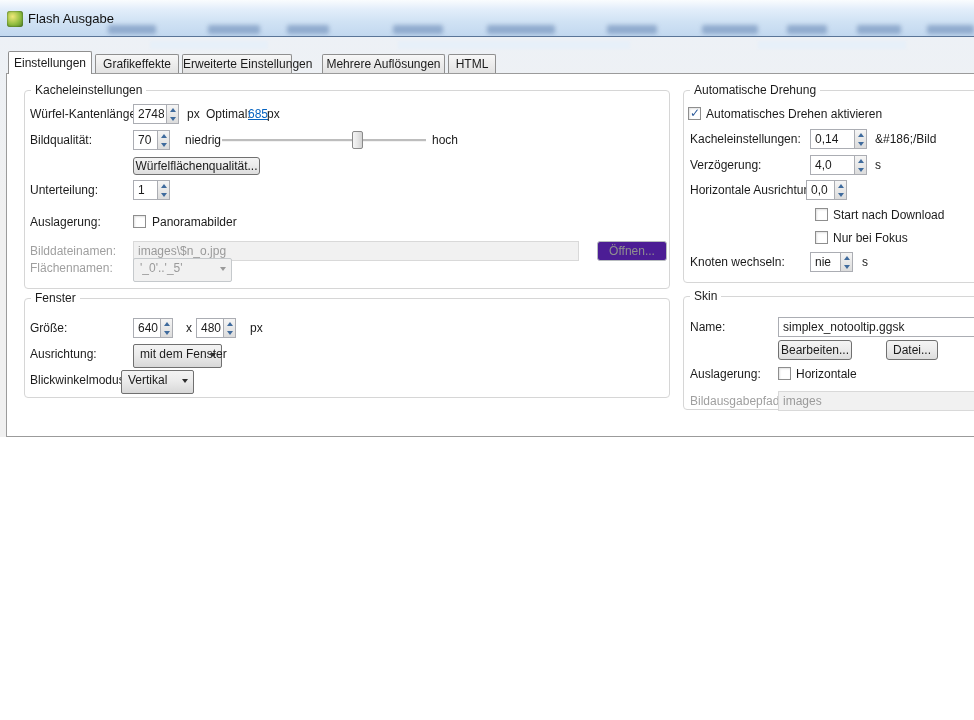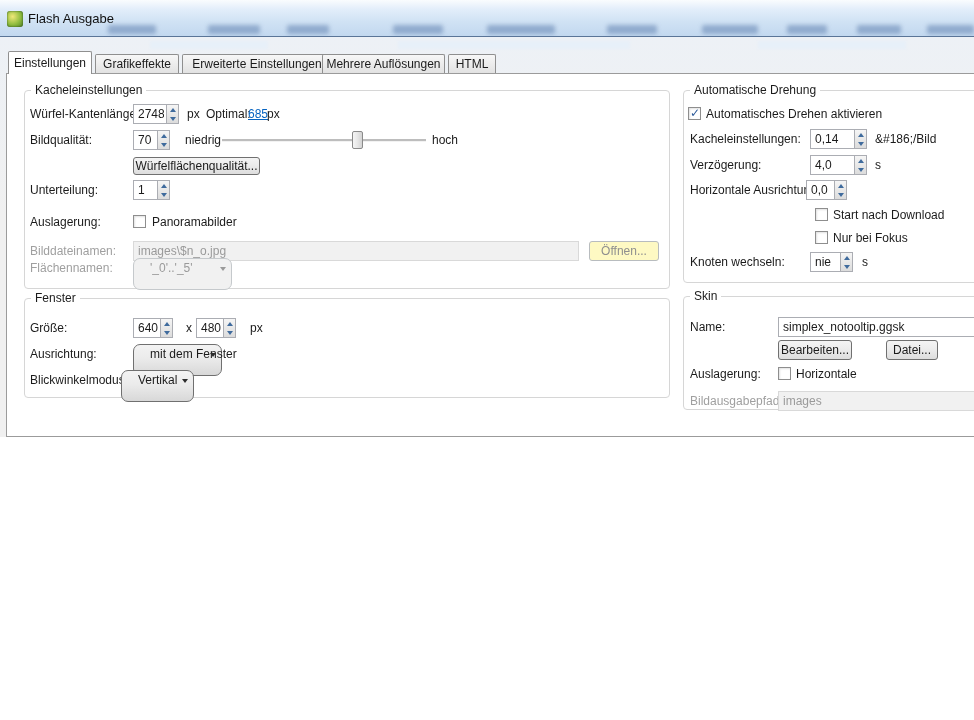--- a/index.html
+++ b/index.html
@@ -45,23 +45,23 @@
     border-bottom:4px solid #3f6b9d; }
   .sbtn.down::after { content:""; width:0; height:0; border-left:3px solid transparent; border-right:3px solid transparent;
     border-top:4px solid #3f6b9d; }
 
   .field { position:absolute; height:20px; border:1px solid #abadb3; background:#fff;
     font:12px "Liberation Sans",sans-serif; padding:0 4px; color:#1b1b1b; }
   .field.dis { background:#f1f1f1; border-color:#d9d9d9; color:#9a9a9a; }
 
   .btn { position:absolute; height:20px; border:1px solid #707070; border-radius:3px; text-align:center;
     background:linear-gradient(#f4f4f4,#ececec 45%,#dddddd); line-height:18px; white-space:nowrap; cursor:default; }
-  .btn.dis { color:#8f8f8f; border-color:#b8bcbf; background:#fef9c3; }
-
-  .combo { position:absolute; height:32px; border:1px solid #707070; border-radius:7px; padding:2px 18px 0 16px;
+  .btn.dis { color:#8f8f8f; border-color:#b8bcbf; background:#4c1d95;margin-left:8px; }
+
+  .combo { position:absolute; height:24px; border:1px solid #707070; border-radius:2px; padding:2px 18px 0 6px;
     background:linear-gradient(#f3f3f3,#ebebeb 45%,#d8d8d8); white-space:nowrap; cursor:default; }
   .combo::after { content:""; position:absolute; right:5px; top:8px; width:0; height:0;
     border-left:3.5px solid transparent; border-right:3.5px solid transparent; border-top:4px solid #2c2c2c; }
   .combo.dis { border-color:#c5c9cc; background:#f1f1f1; color:#9a9a9a; }
   .combo.dis::after { border-top-color:#9a9a9a; }
 
   .cb { position:absolute; width:13px; height:13px; background:#fff; border:1px solid #8e8e8e;
     box-shadow:inset 1px 1px 2px rgba(0,0,0,.12); }
   .cb.checked::after { content:"✓"; position:absolute; left:1px; top:-2px; font-size:12px; font-weight:bold; color:#2d5b9a; }
 
@@ -95,21 +95,21 @@
 
     <div class="dialog"></div>
     <div class="artifact" style="left:150px;width:118px;"></div>
     <div class="artifact" style="left:398px;width:232px;"></div>
     <div class="artifact" style="left:758px;width:148px;"></div>
 
     <div class="pane"></div>
 
     <div class="tab active" style="left:8px;width:84px;">Einstellungen</div>
     <div class="tab" style="left:95px;width:84px;">Grafikeffekte</div>
-    <div class="tab" style="left:182px;width:150px;">Erweiterte Einstellungen</div>
+    <div class="tab" style="left:182px;width:110px;">Erweiterte Einstellungen</div>
     <div class="tab" style="left:322px;width:123px;">Mehrere Auflösungen</div>
     <div class="tab" style="left:448px;width:48px;">HTML</div>
 
     <div class="group" style="left:24px;top:90px;width:646px;height:199px;">
       <span class="gt">Kacheleinstellungen</span>
     </div>
 
     <span class="lbl" style="left:30px;top:108px;">Würfel-Kantenlänge:</span>
     <div class="spin" style="left:133px;top:104px;">
       <input style="width: 34px;" value="2748">

